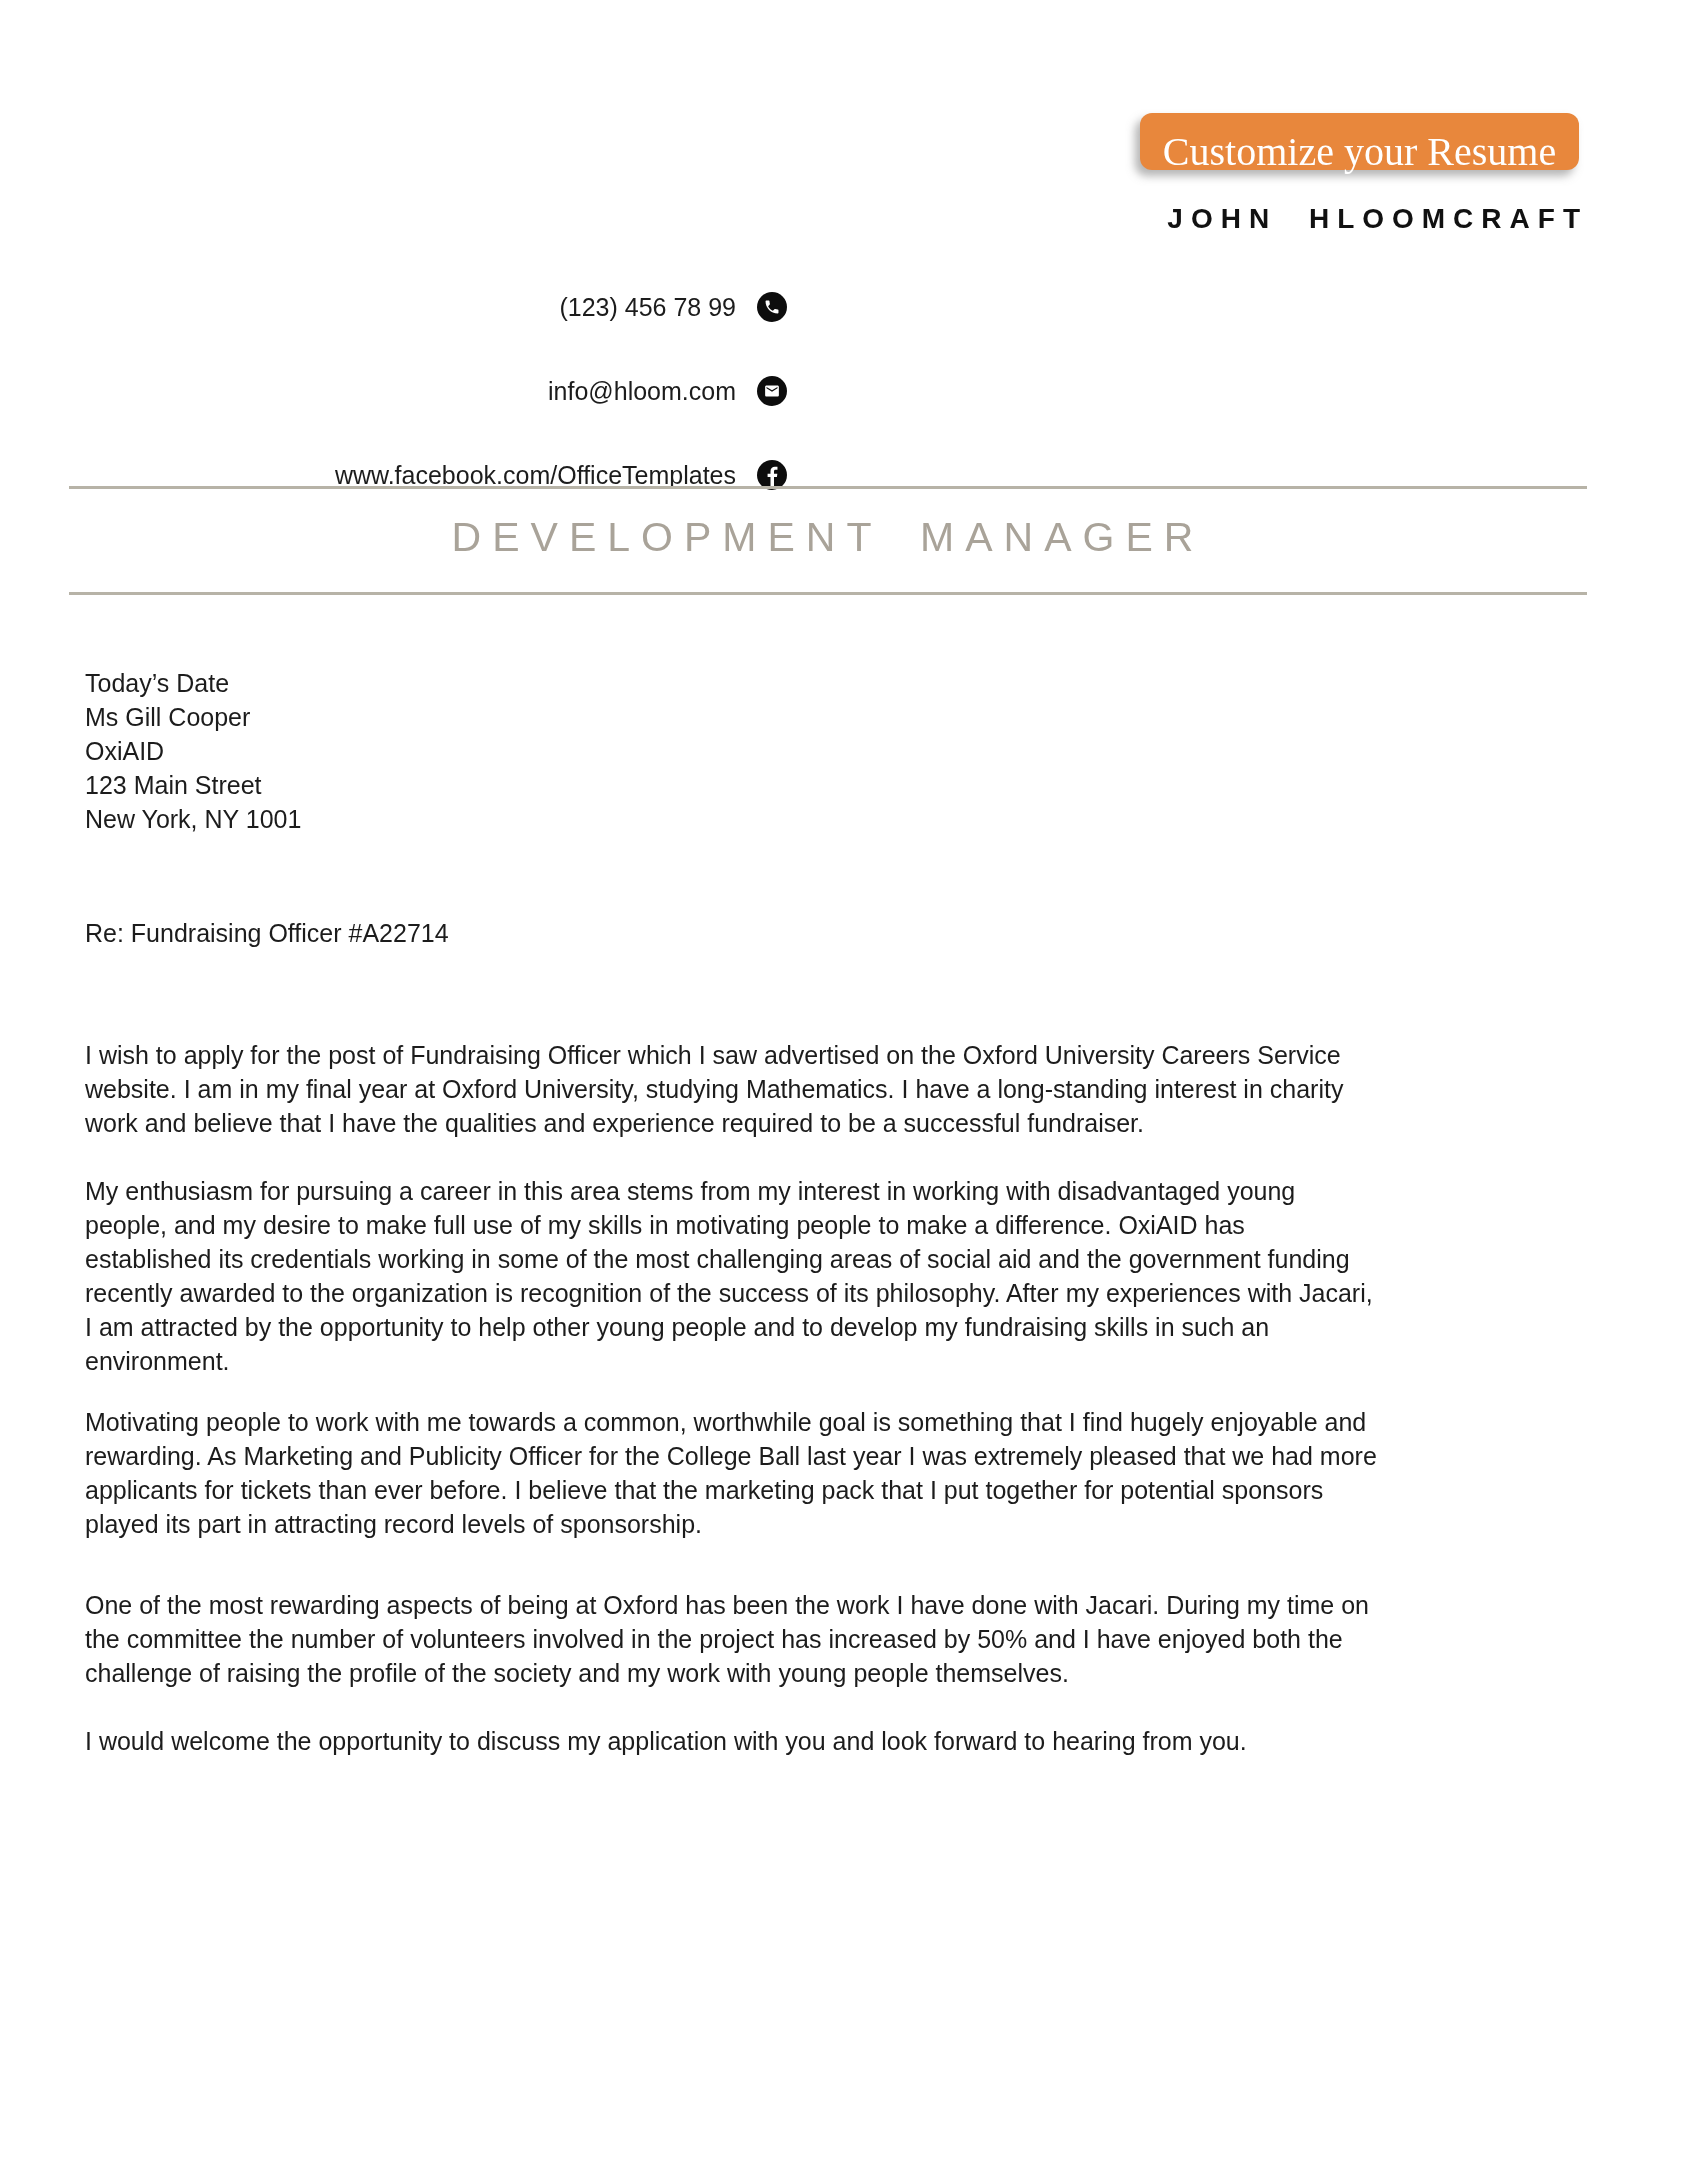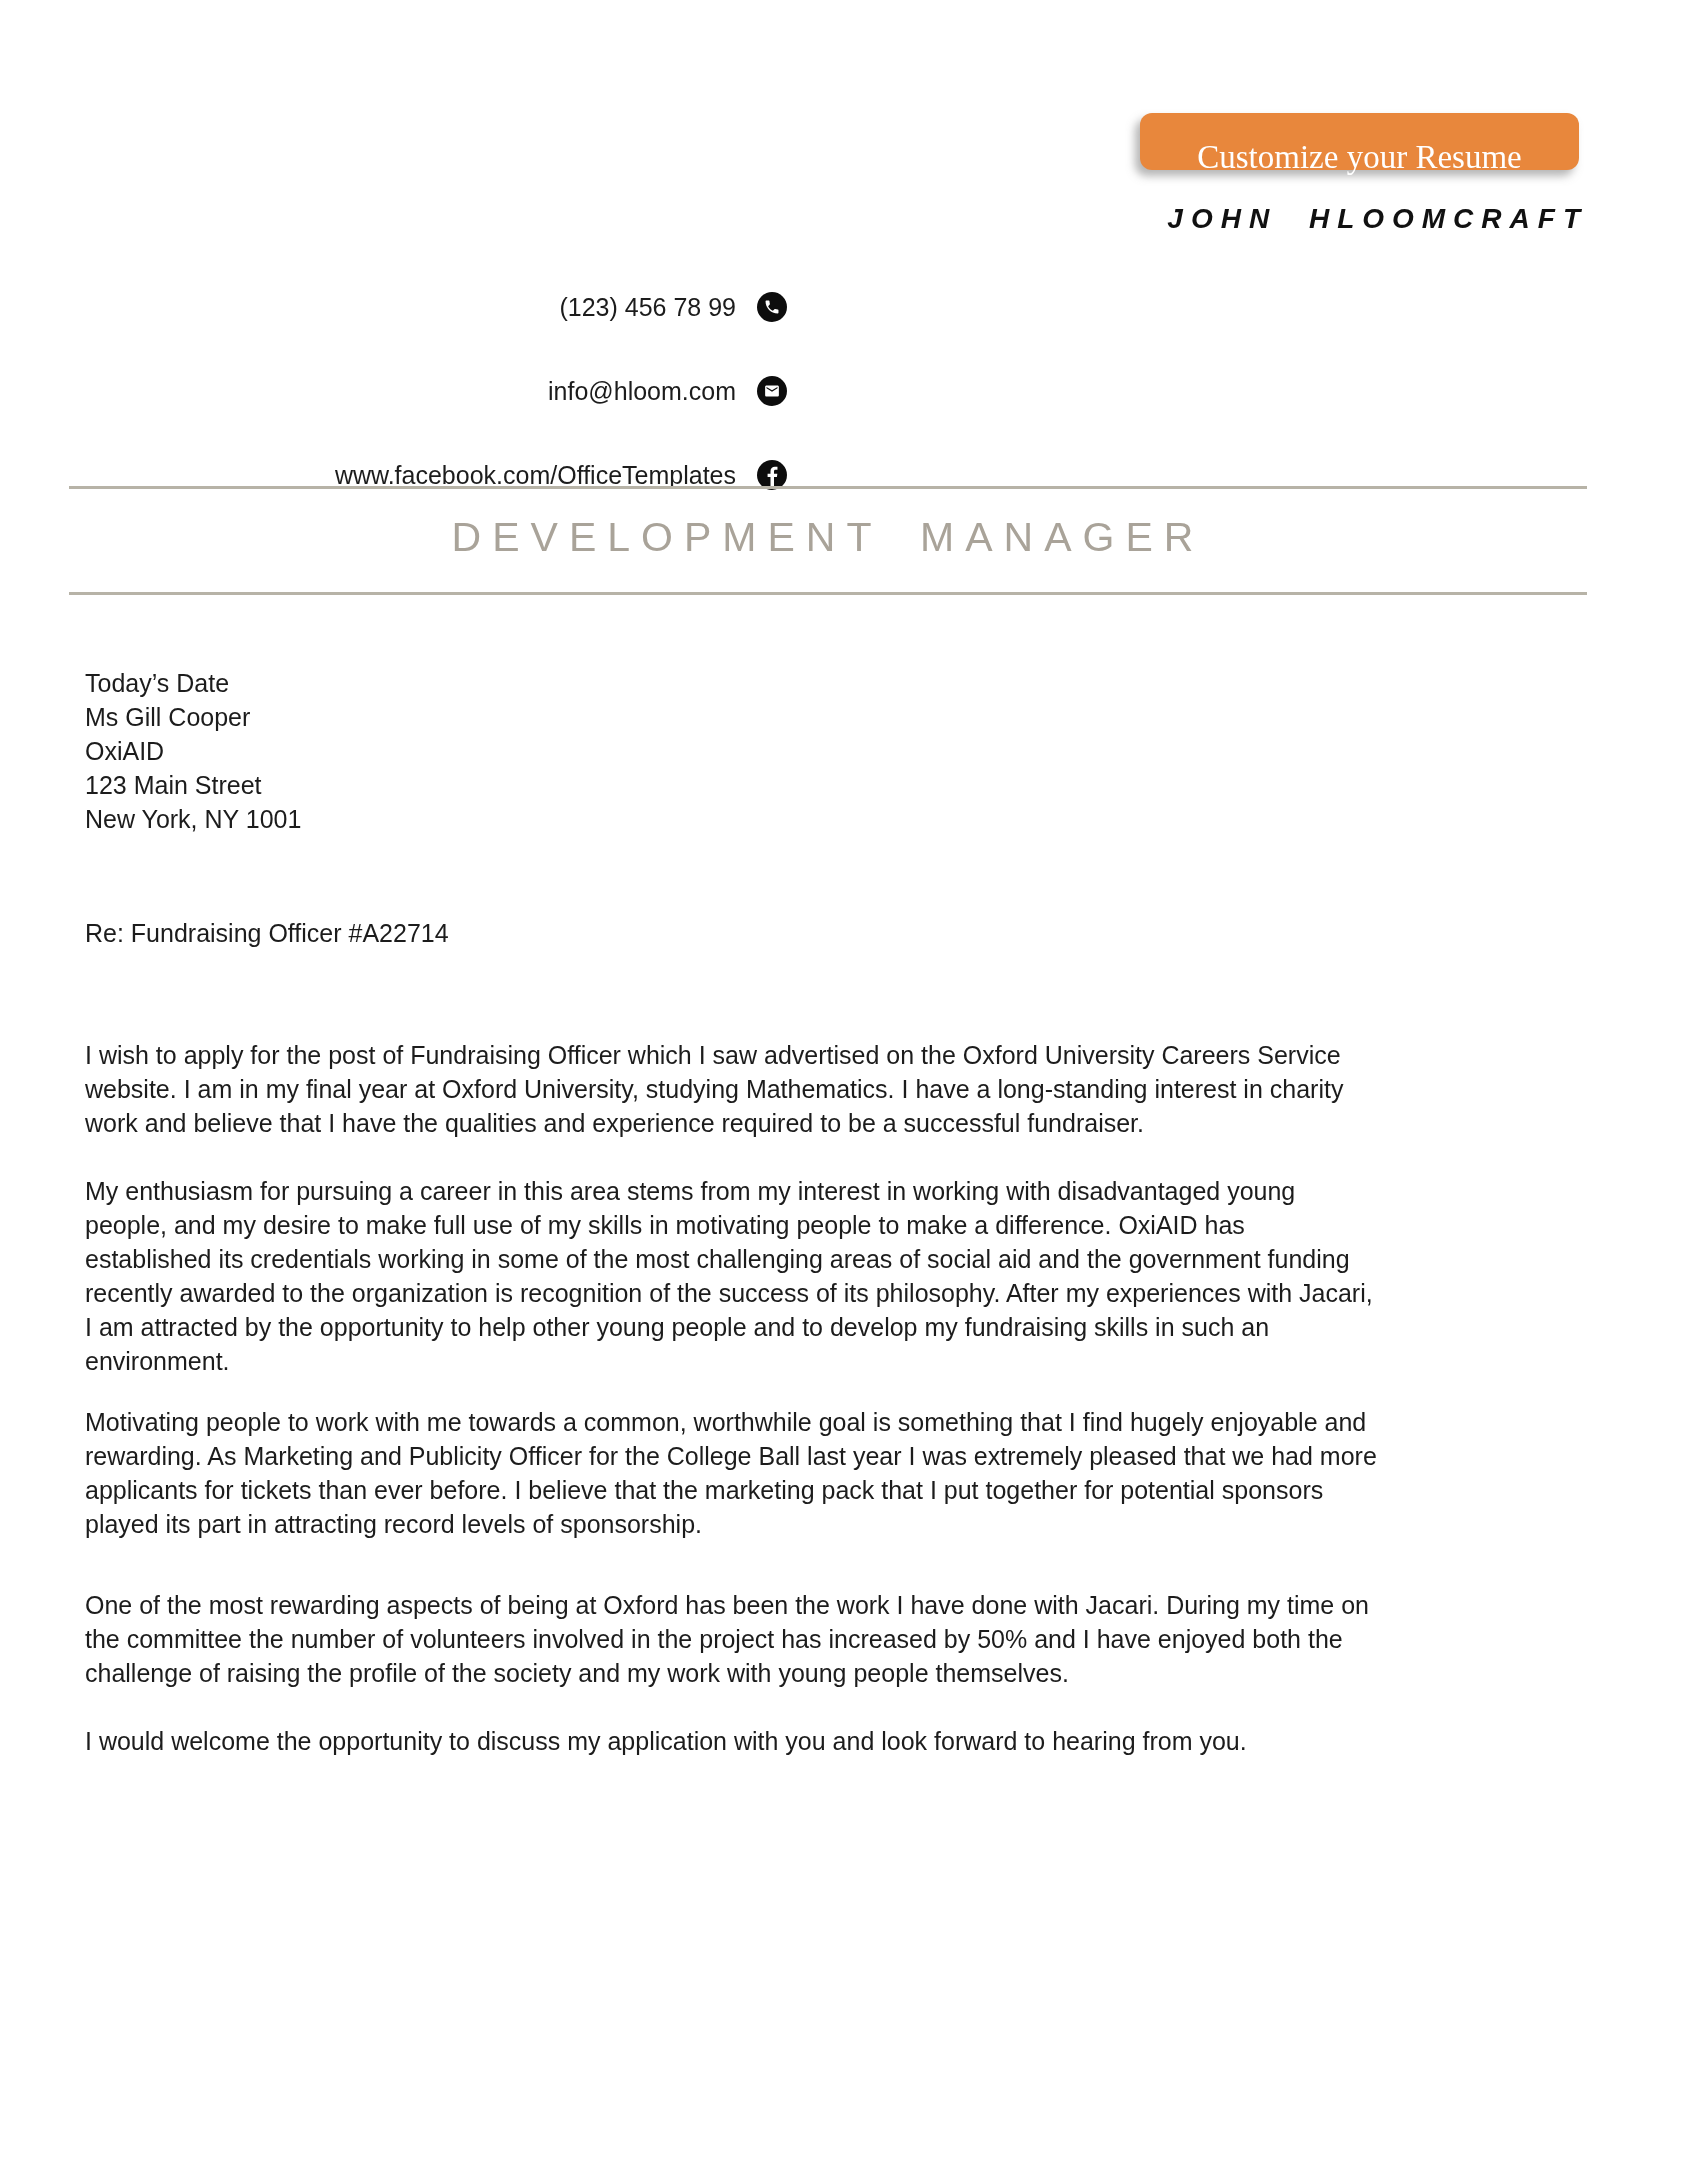--- a/index.html
+++ b/index.html
@@ -18,39 +18,38 @@
     position:absolute;
     top:113px;
     right:104px;
     width:439px;
     height:57px;
     background:var(--accent, #E8873C);
     border:none;
     border-radius:12px;
     color:#ffffff;
     font-family:"Liberation Serif", serif;
-    font-size:33px;
+    font-size:40px;
     line-height:57px;
     text-align:center;
     box-shadow:-5px 6px 8px rgba(110,110,110,0.5);
     cursor:pointer;
-    padding:16px;
+    padding:10px;
   }
   .person-name {
     position:absolute;
     top:203px;
     right:103px;
     font-size:28px;
     font-weight:700;
     letter-spacing:8px;
     word-spacing:16px;
     margin-right:-8px;
     color:#111111;
     white-space:nowrap;
-    font-style:italic;
   }
 
   
   .contact {
     position:absolute;
     top:281px;
     right:896px;
     display:flex;
     flex-direction:column;
     gap:32px;

